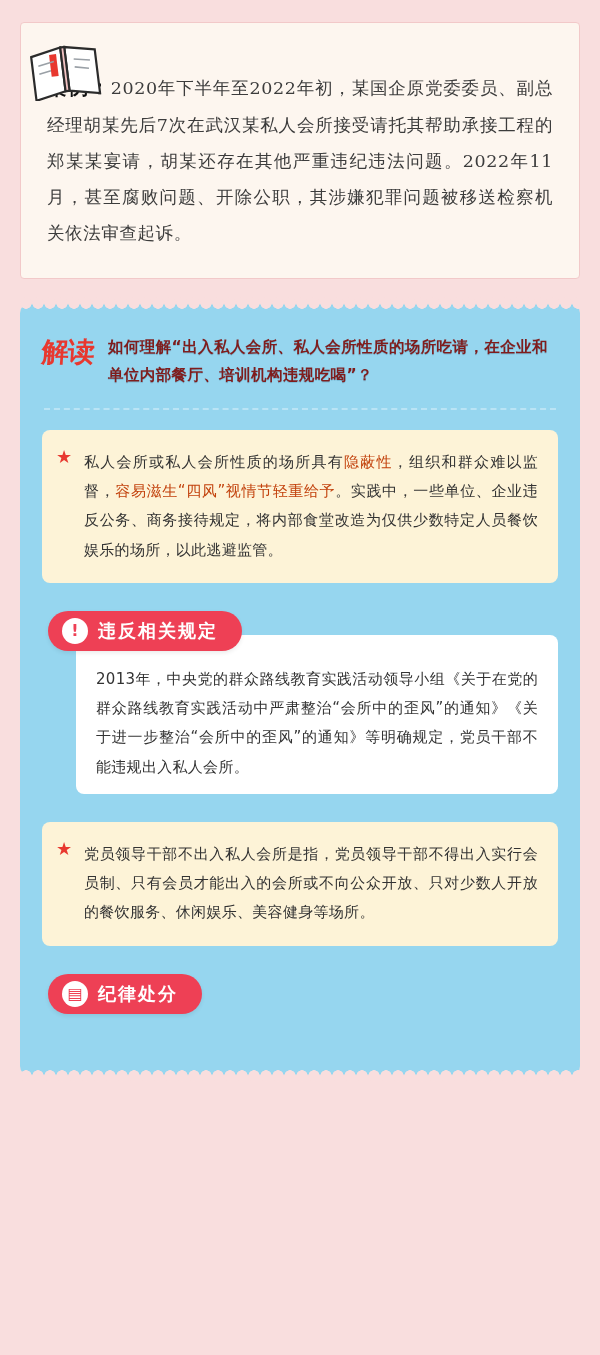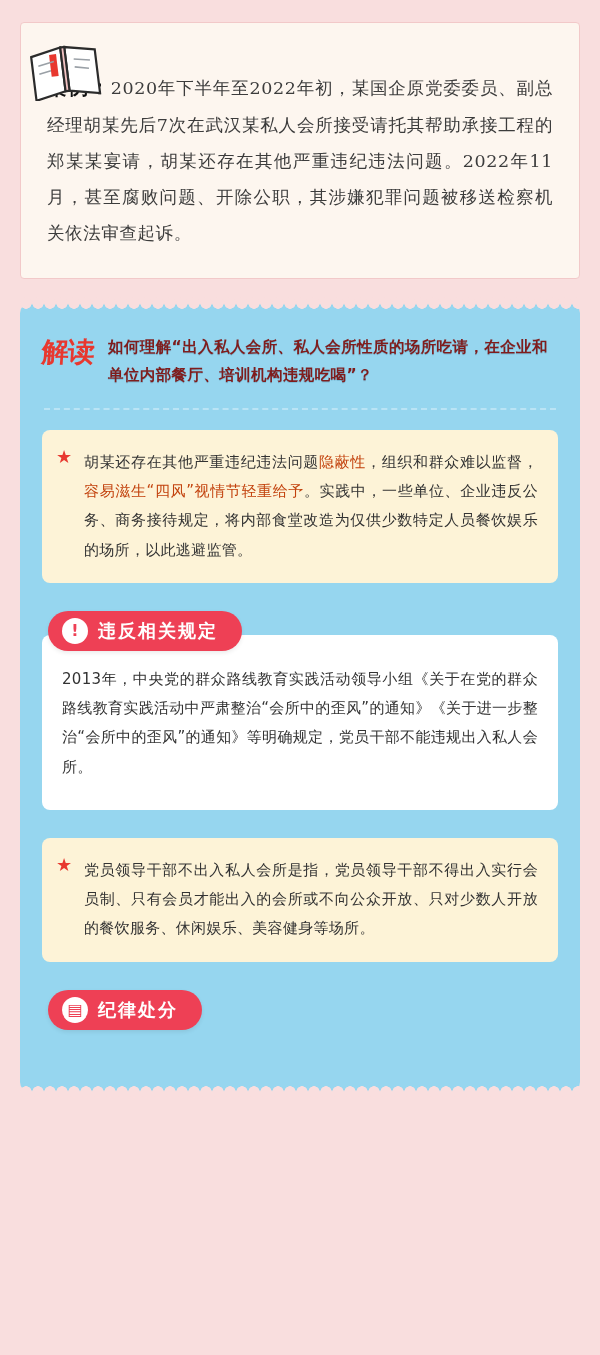--- a/index.html
+++ b/index.html
@@ -160,26 +160,27 @@
   }
   .ribbon .rtitle{
     font-size:18px;
     font-weight:bold;
     letter-spacing:2px;
   }
   .white-box{
     background:#ffffff;
     border-radius:8px;
     margin-top:-16px;
-    padding:30px 20px 28px 20px;
+    padding:30px 20px 12px 20px;
     font-size:15px;
     line-height:1.95;
     color:#333;
     letter-spacing:0.3px;
     text-align:justify;
+    margin-left:34px;
   }
   .sec:last-child .white-box{margin-bottom:0;}
 </style>
 </head>
 <body>
 
 <div class="page">
 
   <div class="case-card">
     <svg class="book-icon" viewBox="0 0 78 62">
@@ -204,21 +205,21 @@
 
     <div class="q-row">
       <div class="jiedu">解读</div>
       <div class="q-text">如何理解“出入私人会所、私人会所性质的场所吃请，在企业和单位内部餐厅、培训机构违规吃喝”？</div>
     </div>
 
     <div class="dashed"></div>
 
     <div class="yellow-block">
       <span class="star">★</span>
-      <span><span>胡某还存在其他严重违纪违法问题</span><span class="hl">隐蔽性</span><span>，组织和群众难以监督，</span><span class="hl">容易滋生“四风”视情节轻重给予</span><span>。实践中，一些单位、企业违反公务、商务接待规定，将内部食堂改造为仅供少数特定人员餐饮娱乐的场所，以此逃避监管。</span></span>
+      <span><span>私人会所或私人会所性质的场所具有</span><span class="hl">隐蔽性</span><span>，组织和群众难以监督，</span><span class="hl">容易滋生“四风”视情节轻重给予</span><span>。实践中，一些单位、企业违反公务、商务接待规定，将内部食堂改造为仅供少数特定人员餐饮娱乐的场所，以此逃避监管。</span></span>
     </div>
 
     <div class="sec">
       <div class="ribbon">
         <span class="badge">!</span>
         <span class="rtitle">违反相关规定</span>
       </div>
       <div class="white-box">2013年，中央党的群众路线教育实践活动领导小组《关于在党的群众路线教育实践活动中严肃整治“会所中的歪风”的通知》《关于进一步整治“会所中的歪风”的通知》等明确规定，党员干部不能违规出入私人会所。</div>
     </div>
 

